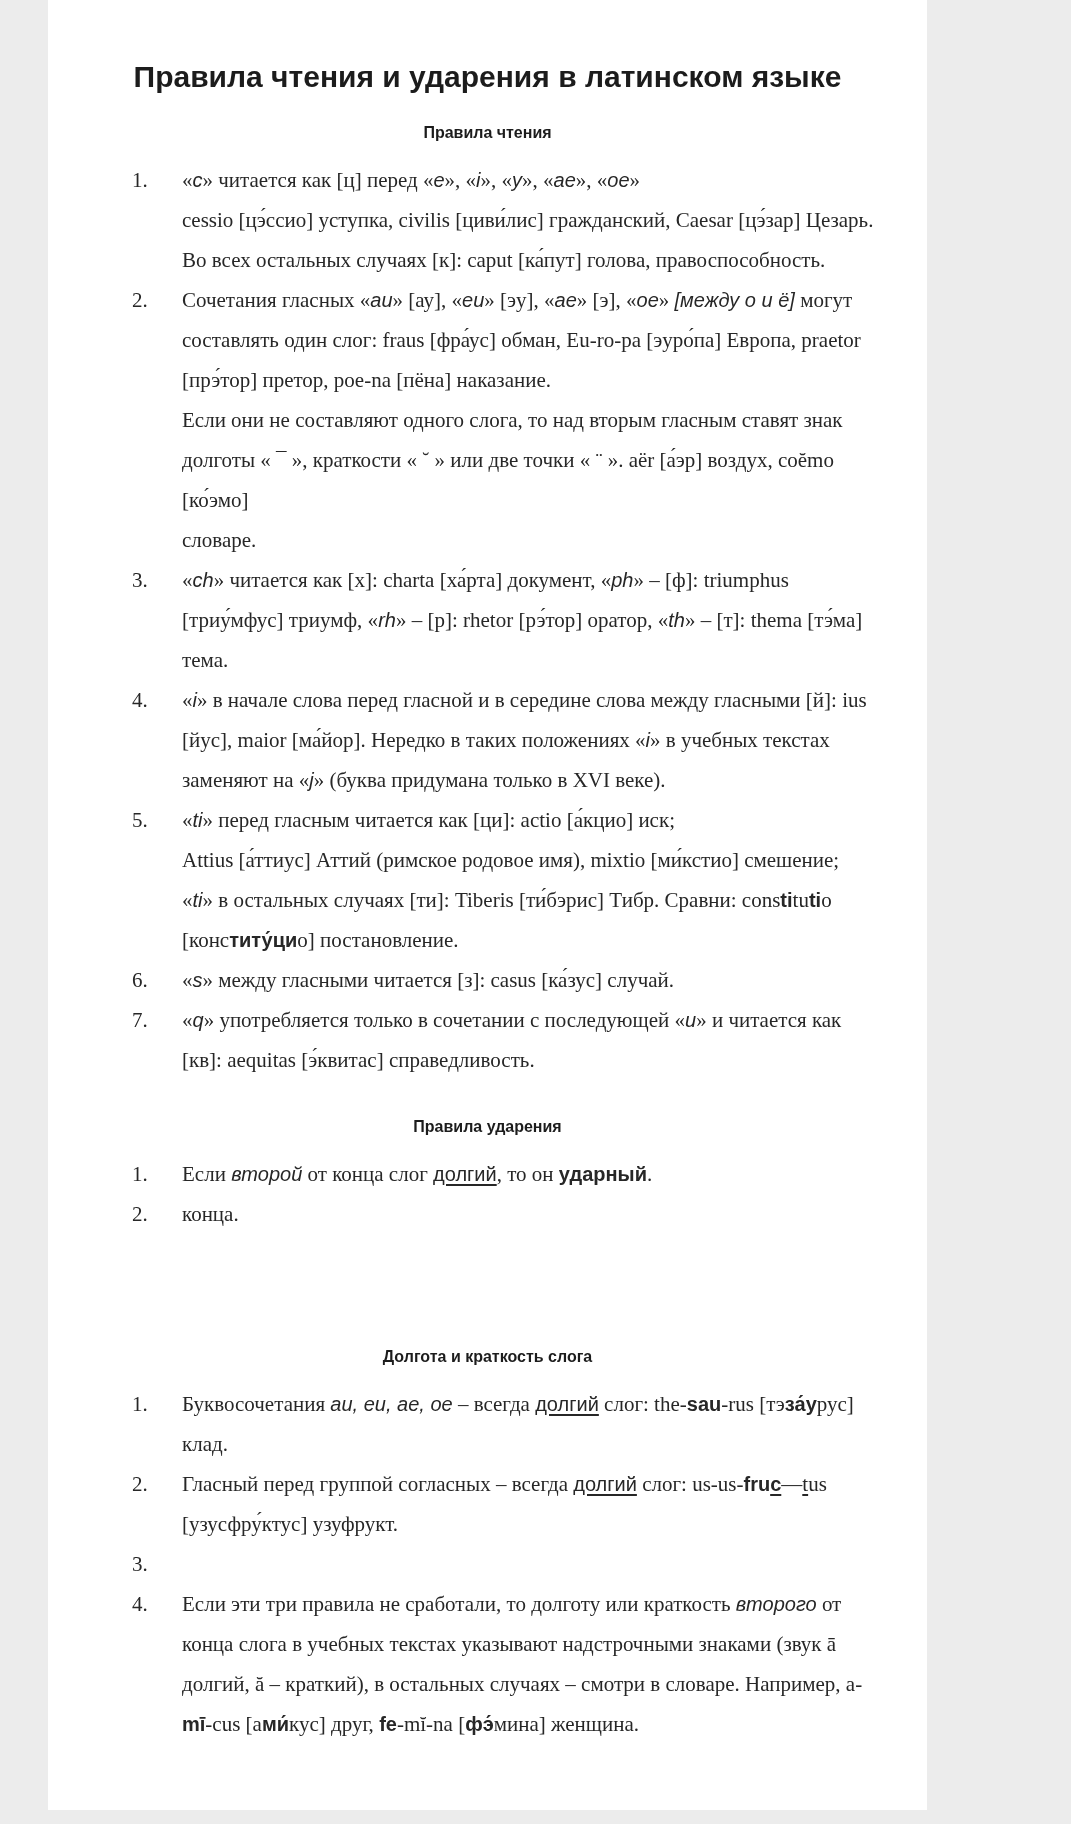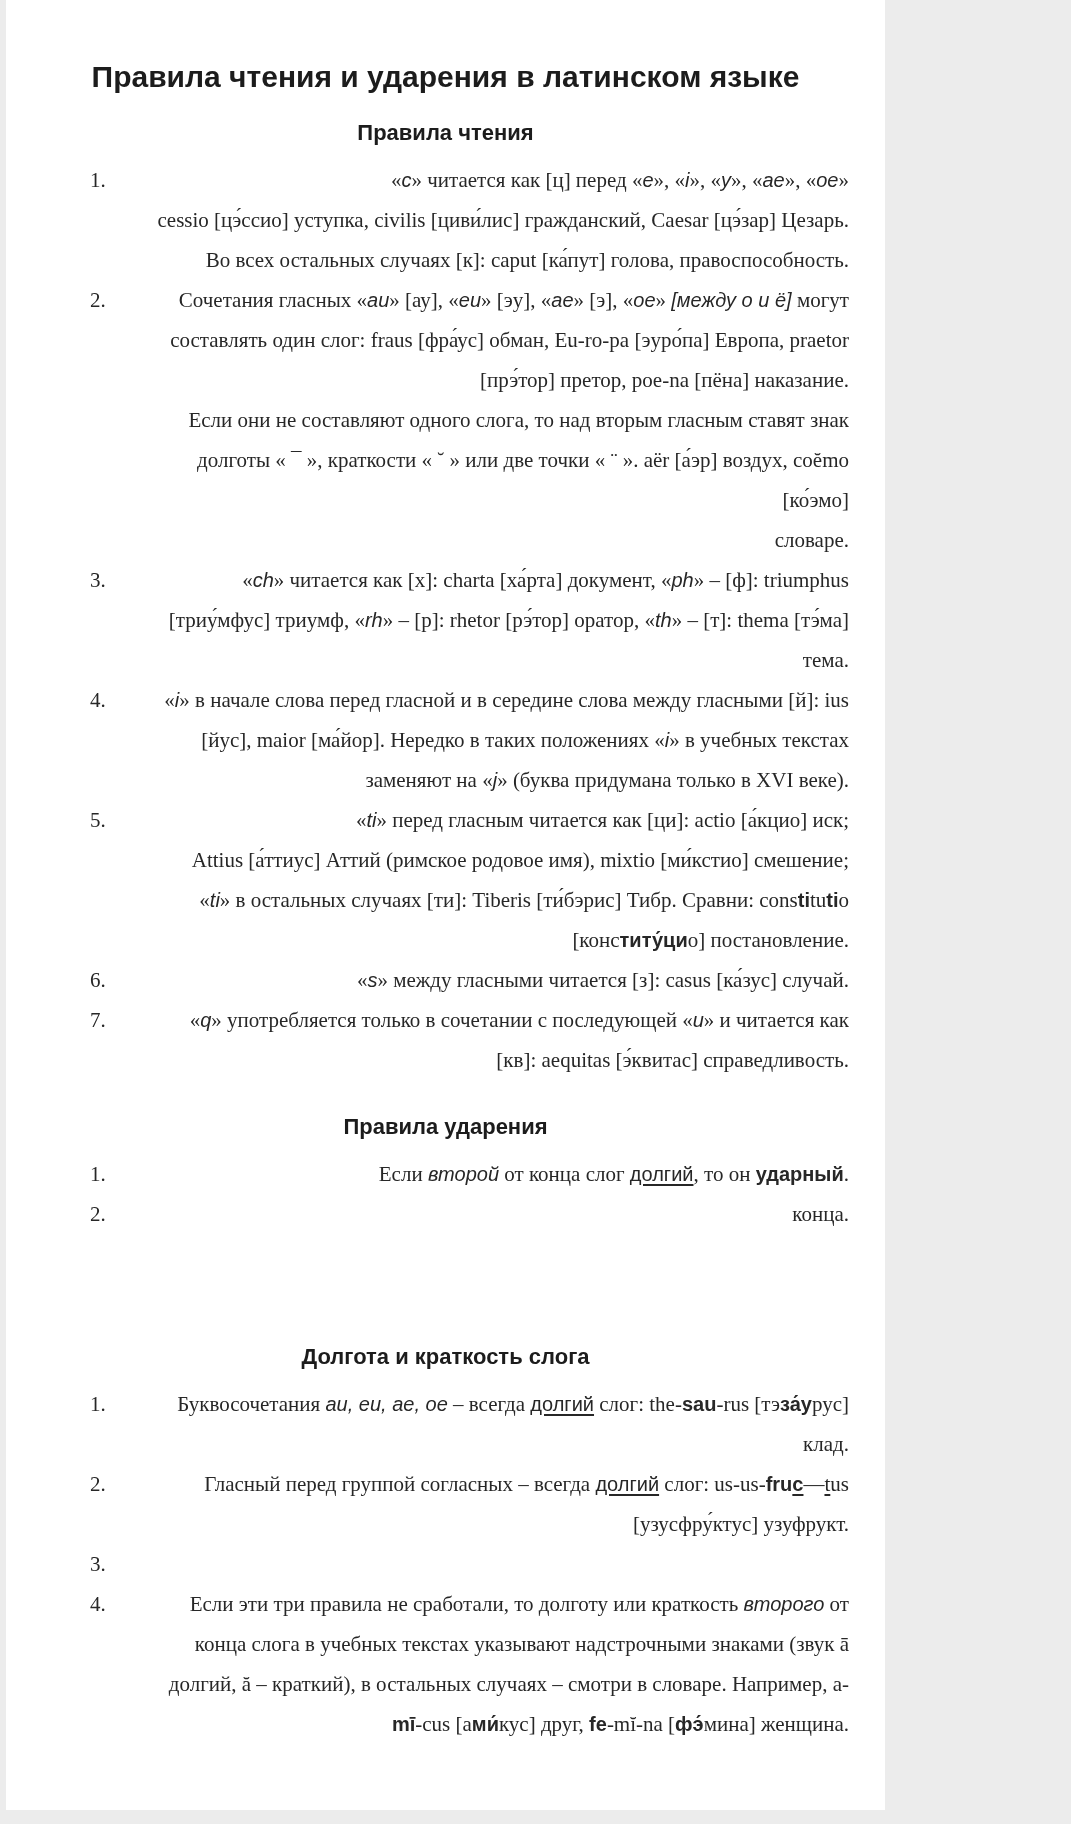--- a/index.html
+++ b/index.html
@@ -1,17 +1,17 @@
 <!DOCTYPE html>
 <html lang="ru"><head>
 <meta charset="utf-8">
 <style>
   html,body{margin:0;padding:0;}
   body{background:#ececec;font-family:"Liberation Serif",serif;}
-  .viewport{width:889px;height:1824px;overflow:hidden;background:#ececec;}
+  .viewport{width:889px;height:1824px;overflow:hidden;background:#ececec;padding-left:42px;}
   .page{
     background:#ffffff;
     margin:0 4px 14px 6px;
     height:1810px;
     box-sizing:border-box;
     padding-top:58px;
     overflow:hidden;
     color:#272727;
   }
   .doc-title{
@@ -23,34 +23,34 @@
     margin:0;
     color:#1c1c1c;
   }
   .doc-section{display:block;}
   .doc-section.s0{margin-top:22px;}
   .doc-section.s1{margin-top:32px;}
   .doc-section.s2{margin-top:108px;}
   .sec-heading{
     font-family:"Liberation Sans",sans-serif;
     font-weight:700;
-    font-size:22px;
+    font-size:16px;
     line-height:30px;
     text-align:center;
     margin:0;
     color:#1c1c1c;
   }
   .rules-list{margin-top:12px;}
   .rule-item{display:flex;padding-left:84px;padding-right:36px;}
   .rule-num{
     flex:none;width:50px;
     font-size:21px;line-height:40px;color:#272727;
   }
   .rule-content{flex:1;min-width:0;}
-  .text-line{font-size:21px;line-height:40px;text-align:right;}
+  .text-line{font-size:21px;line-height:40px;}
   
   .ri{font-family:"Liberation Sans",sans-serif;font-style:italic;font-size:20px;}
   .rb{font-family:"Liberation Sans",sans-serif;font-weight:700;font-size:20px;}
   .ru{font-family:"Liberation Sans",sans-serif;font-size:20px;text-decoration:underline;text-underline-offset:3px;text-decoration-thickness:1.5px;}
   .rbu{font-family:"Liberation Sans",sans-serif;font-weight:700;font-size:20px;text-decoration:underline;text-underline-offset:3px;text-decoration-thickness:1.5px;}
   .rv{text-decoration:underline;text-underline-offset:3px;text-decoration-thickness:1.5px;}
 </style>
 </head>
 <body>
 

